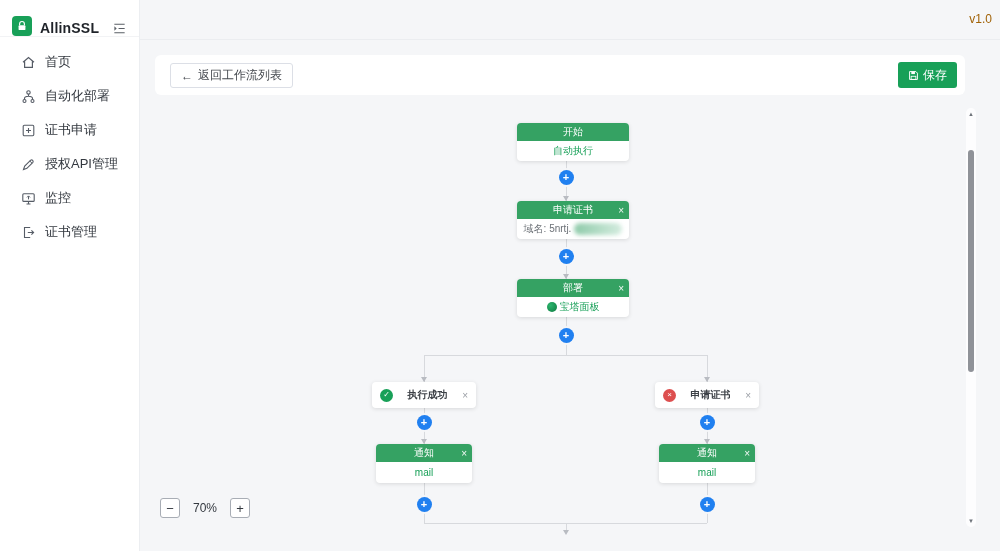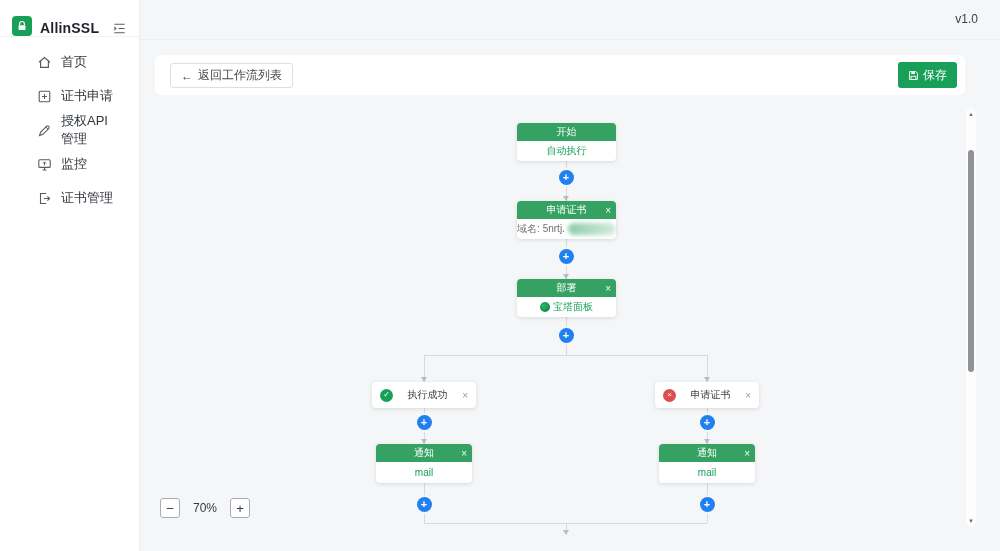--- a/index.html
+++ b/index.html
@@ -13,29 +13,29 @@
     position:absolute; left:0; top:0; width:140px; height:551px;
     background:#fff; border-right:1px solid #eceef1; z-index:5;
   }
   .logo-row { height:37px; display:flex; align-items:flex-end; padding:0 12px; border-bottom:1px solid #f2f3f5; }
   .logo-badge {
     width:20px; height:20px; border-radius:4px; background:#18a058;
     display:flex; align-items:center; justify-content:center; flex:0 0 auto;
   }
   .brand { font-size:14px; font-weight:bold; color:#1f2329; margin-left:8px; letter-spacing:.2px; }
   .collapse-btn { margin-left:auto; display:flex; align-items:center; cursor:pointer; }
-  .nav { padding:8px 4px;margin-left:16px; }
+  .nav { padding:8px 4px; }
   .nav-item {
     height:34px; display:flex; align-items:center; padding:0 16px; gap:9px;
     font-size:13px; color:#33383f; cursor:pointer;
   }
   .nav-ico { width:16px; height:16px; display:flex; align-items:center; justify-content:center; flex:0 0 auto; }
   
   .top-strip { position:absolute; left:140px; top:0; right:0; height:40px; border-bottom:1px solid #ebedf0; }
-  .version { position:absolute; right:22px; top:12px; font-size:12px; color:#404040; }
+  .version { position:absolute; right:8px; top:12px; font-size:12px; color:#a16207; }
   
   .toolbar {
     position:absolute; left:155px; top:55px; width:810px; height:40px;
     background:#fff; border-radius:6px;
   }
   .back-btn {
     position:absolute; left:15px; top:8px; height:25px; padding:0 10px;
     display:flex; align-items:center; gap:5px; background:#fff;
     border:1px solid #dcdfe6; border-radius:3px; font-size:12px; color:#45494f; cursor:pointer;
   }
@@ -59,21 +59,21 @@
     border-left:3.5px solid transparent; border-right:3.5px solid transparent;
     border-top:5px solid #b9bcc2;
   }
   .plus-btn {
     position:absolute; width:15px; height:15px; border-radius:50%;
     background:#2080f0; color:#fff; display:flex; align-items:center; justify-content:center;
     font-size:11px; font-weight:bold; line-height:1; cursor:pointer; z-index:3;
     box-shadow:0 0 0 2px rgba(245,246,248,.9);
   }
   .node {
-    position:absolute; width:99px; border-radius:4px; background:#fff;
+    position:absolute; width:112px; border-radius:4px; background:#fff;
     box-shadow:0 1px 4px rgba(0,0,0,.12); z-index:2; cursor:pointer;
   }
   .node-header {
     position:relative; height:18px; background:#35a263; border-radius:4px 4px 0 0;
     color:#fff; font-size:10px; display:flex; align-items:center; justify-content:center;
   }
   .node-close {
     position:absolute; right:5px; top:0; height:18px; display:flex; align-items:center;
     color:rgba(255,255,255,.95); font-size:10px; cursor:pointer;
   }
@@ -90,21 +90,21 @@
   .cond-card {
     position:absolute; width:104px; height:26px; background:#fff; border-radius:4px;
     box-shadow:0 1px 4px rgba(0,0,0,.12); display:flex; align-items:center; z-index:2; cursor:pointer;
   }
   .cond-ico {
     width:13px; height:13px; border-radius:50%; margin-left:8px; flex:0 0 auto;
     color:#fff; font-size:8px; display:flex; align-items:center; justify-content:center; line-height:1;
   }
   .cond-ico.ok { background:#18a058; }
   .cond-ico.err { background:#dd4f4f; }
-  .cond-label { flex:1; text-align:center; font-size:10px; color:#3c4046; }
+  .cond-label { flex:1; text-align:center; font-size:10px; color:#3c4046;font-weight:bold; }
   .cond-close { margin-right:8px; color:#9a9ea5; font-size:10px; cursor:pointer; }
   
   .zoomer { position:absolute; left:20px; top:403px; display:flex; align-items:center; gap:13px; z-index:4; }
   .zoom-btn {
     width:20px; height:20px; background:#fff; border:1px solid #a8adb5; border-radius:3px;
     display:flex; align-items:center; justify-content:center; font-size:13px; color:#33383f;
     cursor:pointer; line-height:1;
   }
   .zoom-level { font-size:12px; color:#33383f; }
   
@@ -136,20 +136,31 @@
     </span>
   </div>
   <div class="nav">
     <div class="nav-item">
       <span class="nav-ico">
           <svg width="15" height="15" viewBox="0 0 15 15">
             <path d="M2 7.2 7.5 2.6 13 7.2M3.6 6.4v6h7.8v-6" fill="none" stroke="#565c66" stroke-width="1.2"></path>
           </svg>
         </span>
       <span>首页</span>
+    </div>
+    <div class="nav-item">
+      <span class="nav-ico">
+          <svg width="15" height="15" viewBox="0 0 15 15">
+            <circle cx="7.5" cy="3.4" r="1.7" fill="none" stroke="#565c66" stroke-width="1.1"></circle>
+            <path d="M7.5 5.1v2.2M3.5 9.6c0-1.3 1.2-2.3 4-2.3s4 1 4 2.3M3.5 9.6v1M11.5 9.6v1" fill="none" stroke="#565c66" stroke-width="1.1"></path>
+            <circle cx="3.5" cy="12" r="1.5" fill="none" stroke="#565c66" stroke-width="1.1"></circle>
+            <circle cx="11.5" cy="12" r="1.5" fill="none" stroke="#565c66" stroke-width="1.1"></circle>
+          </svg>
+        </span>
+      <span>自动化部署</span>
     </div>
     <div class="nav-item">
       <span class="nav-ico">
           <svg width="15" height="15" viewBox="0 0 15 15">
             <rect x="2.2" y="2.2" width="10.6" height="10.6" rx="1.2" fill="none" stroke="#565c66" stroke-width="1.1"></rect>
             <path d="M7.5 5v5M5 7.5h5" stroke="#565c66" stroke-width="1.1"></path>
           </svg>
         </span>
       <span>证书申请</span>
     </div>

